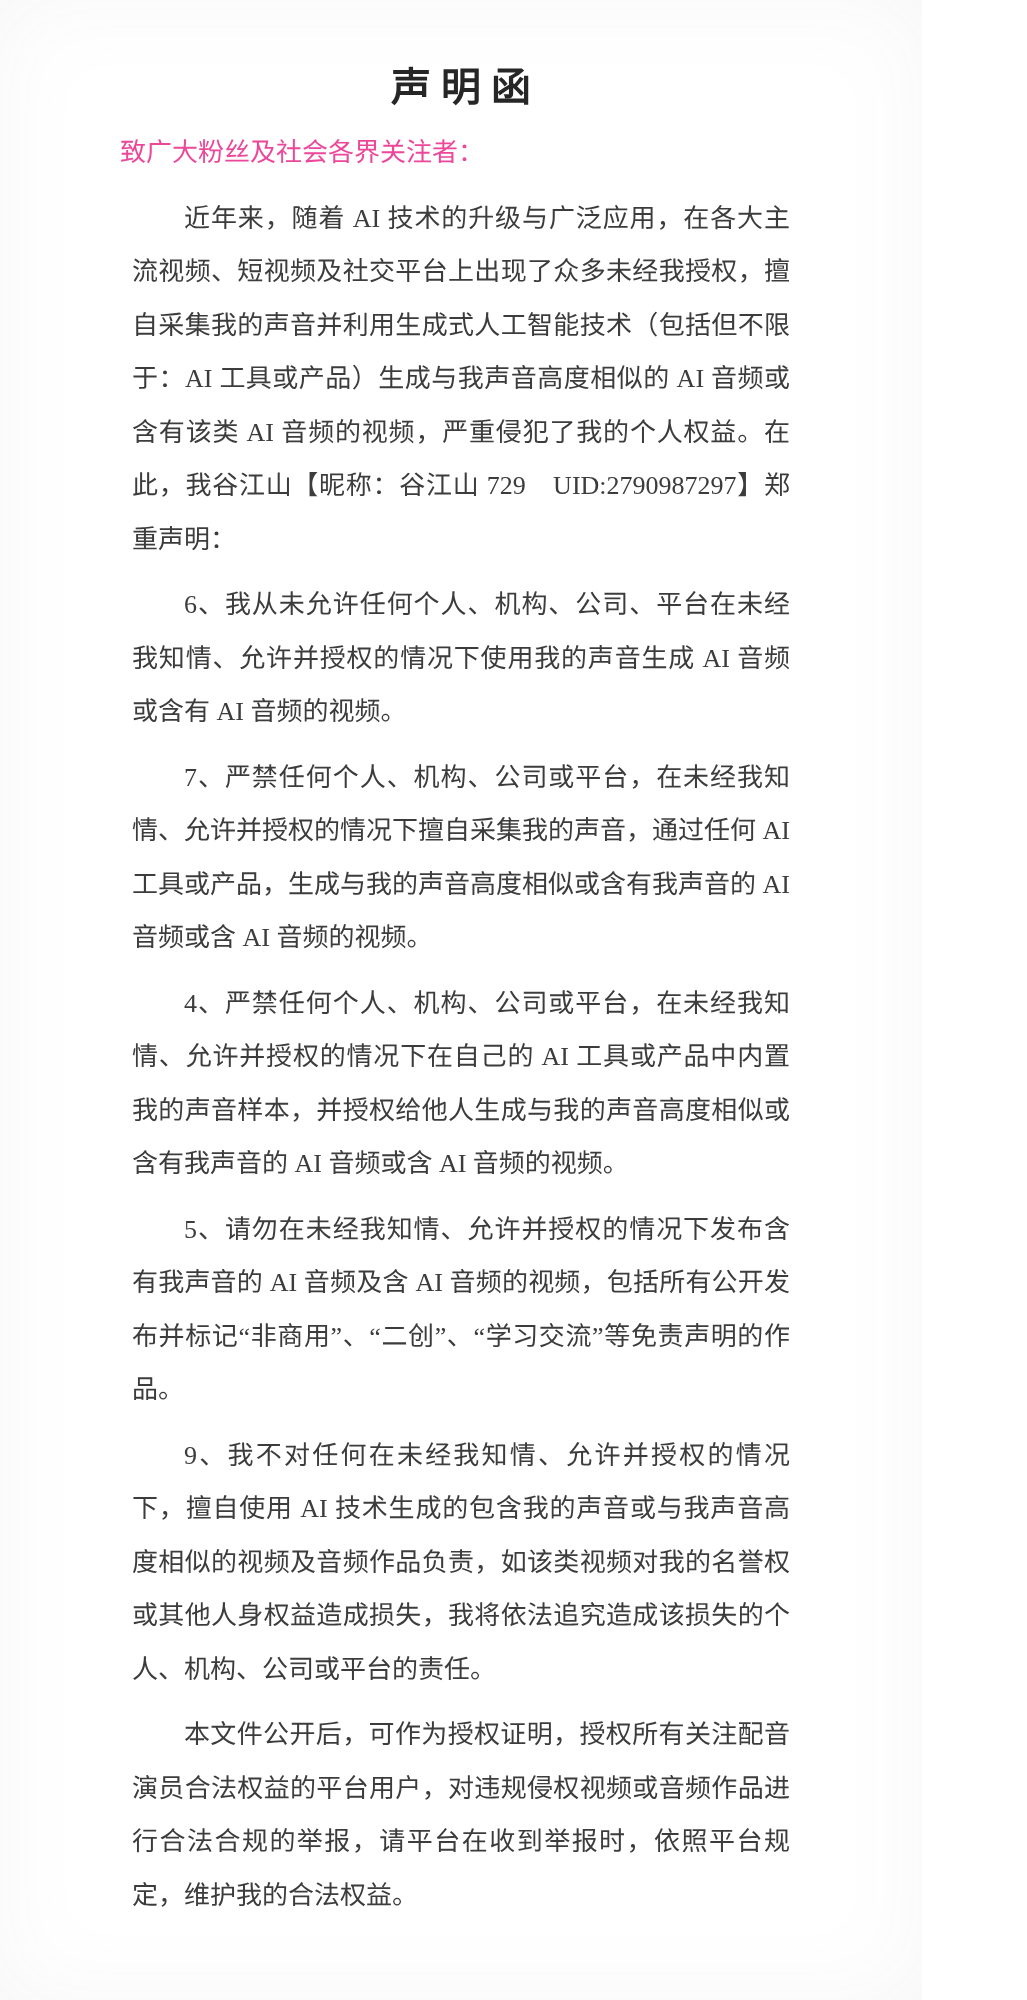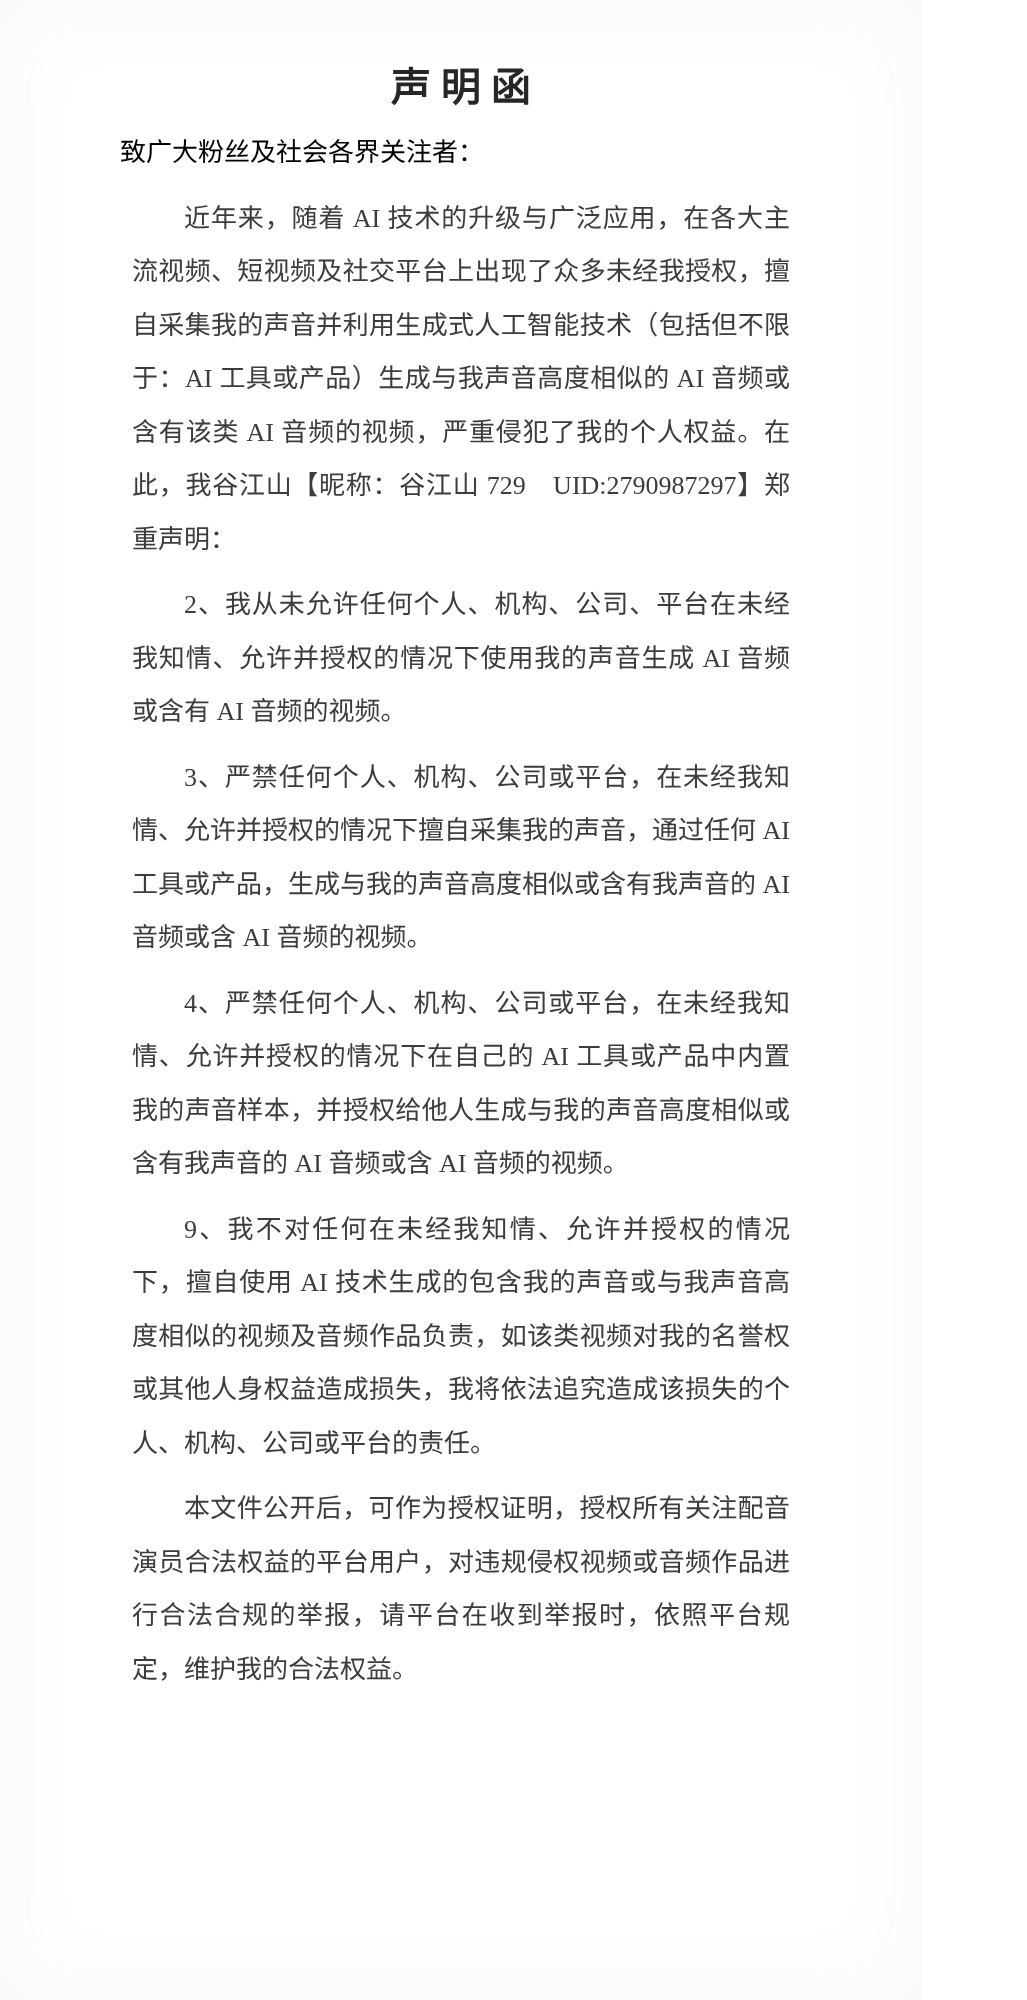--- a/index.html
+++ b/index.html
@@ -32,21 +32,21 @@
     font-weight: 700;
     letter-spacing: 10px;
     color: #262626;
     text-indent: 10px; 
   }
   .salutation {
     margin: 0;
     font-size: 26px;
     line-height: 53.5px;
     text-align: justify;
-    color: #000000;
+    color: #ec4899;
   }
   .body-paragraphs p {
     margin: 12px;
     font-size: 26px;
     line-height: 53.5px;
     text-align: justify;
     text-indent: 2em;
     color: #3c3c3c;
     word-break: break-all;
   }
@@ -54,19 +54,20 @@
 </head>
 <body>
 
 <div class="page">
   <h1 class="title">声明函</h1>
 
   <p class="salutation">致广大粉丝及社会各界关注者：</p>
 
   <div class="body-paragraphs">
       <p>近年来，随着 AI 技术的升级与广泛应用，在各大主流视频、短视频及社交平台上出现了众多未经我授权，擅自采集我的声音并利用生成式人工智能技术（包括但不限于：AI 工具或产品）生成与我声音高度相似的 AI 音频或含有该类 AI 音频的视频，严重侵犯了我的个人权益。在此，我谷江山【昵称：谷江山 729　UID:2790987297】郑重声明：</p>
-      <p>2、我从未允许任何个人、机构、公司、平台在未经我知情、允许并授权的情况下使用我的声音生成 AI 音频或含有 AI 音频的视频。</p>
-      <p>3、严禁任何个人、机构、公司或平台，在未经我知情、允许并授权的情况下擅自采集我的声音，通过任何 AI 工具或产品，生成与我的声音高度相似或含有我声音的 AI 音频或含 AI 音频的视频。</p>
+      <p>6、我从未允许任何个人、机构、公司、平台在未经我知情、允许并授权的情况下使用我的声音生成 AI 音频或含有 AI 音频的视频。</p>
+      <p>7、严禁任何个人、机构、公司或平台，在未经我知情、允许并授权的情况下擅自采集我的声音，通过任何 AI 工具或产品，生成与我的声音高度相似或含有我声音的 AI 音频或含 AI 音频的视频。</p>
       <p>4、严禁任何个人、机构、公司或平台，在未经我知情、允许并授权的情况下在自己的 AI 工具或产品中内置我的声音样本，并授权给他人生成与我的声音高度相似或含有我声音的 AI 音频或含 AI 音频的视频。</p>
+      <p>5、请勿在未经我知情、允许并授权的情况下发布含有我声音的 AI 音频及含 AI 音频的视频，包括所有公开发布并标记“非商用”、“二创”、“学习交流”等免责声明的作品。</p>
       <p>9、我不对任何在未经我知情、允许并授权的情况下，擅自使用 AI 技术生成的包含我的声音或与我声音高度相似的视频及音频作品负责，如该类视频对我的名誉权或其他人身权益造成损失，我将依法追究造成该损失的个人、机构、公司或平台的责任。</p>
       <p>本文件公开后，可作为授权证明，授权所有关注配音演员合法权益的平台用户，对违规侵权视频或音频作品进行合法合规的举报，请平台在收到举报时，依照平台规定，维护我的合法权益。</p>
     </div>
 </div>
 
 </body></html>

